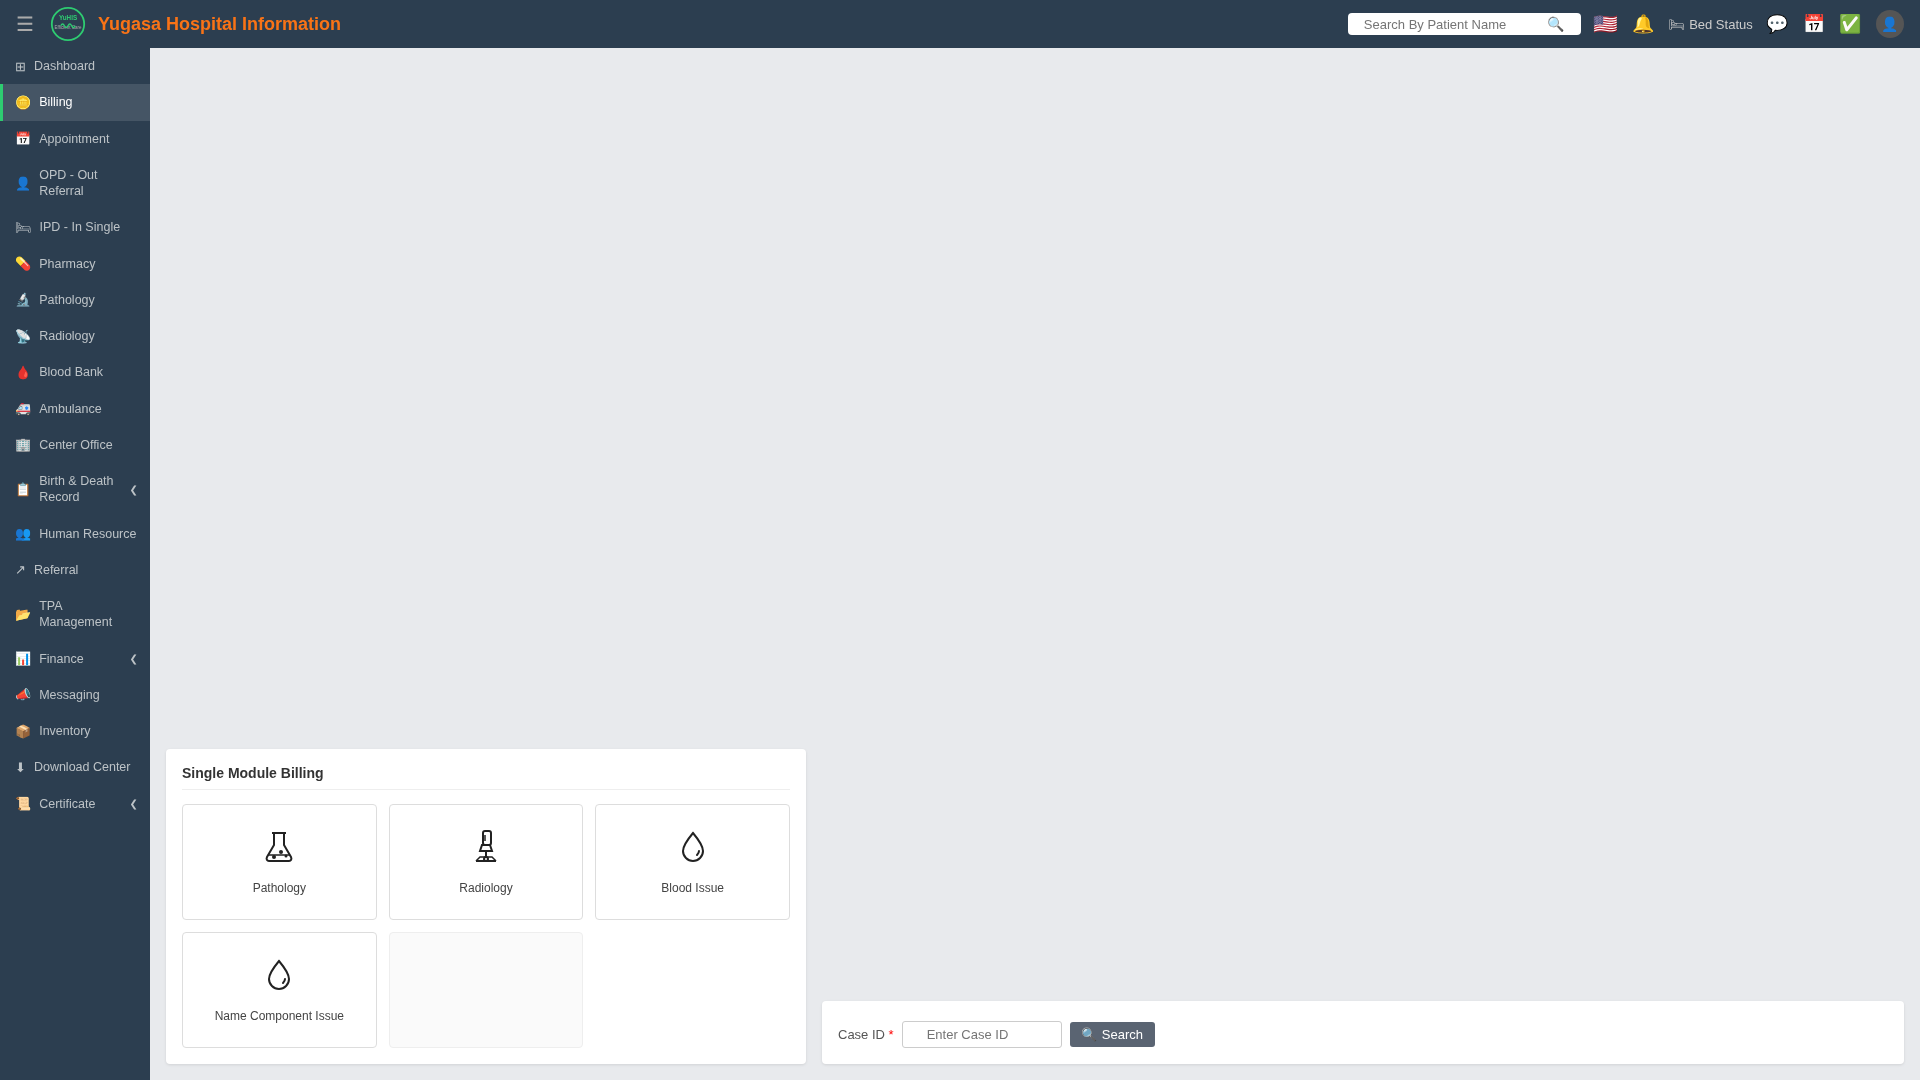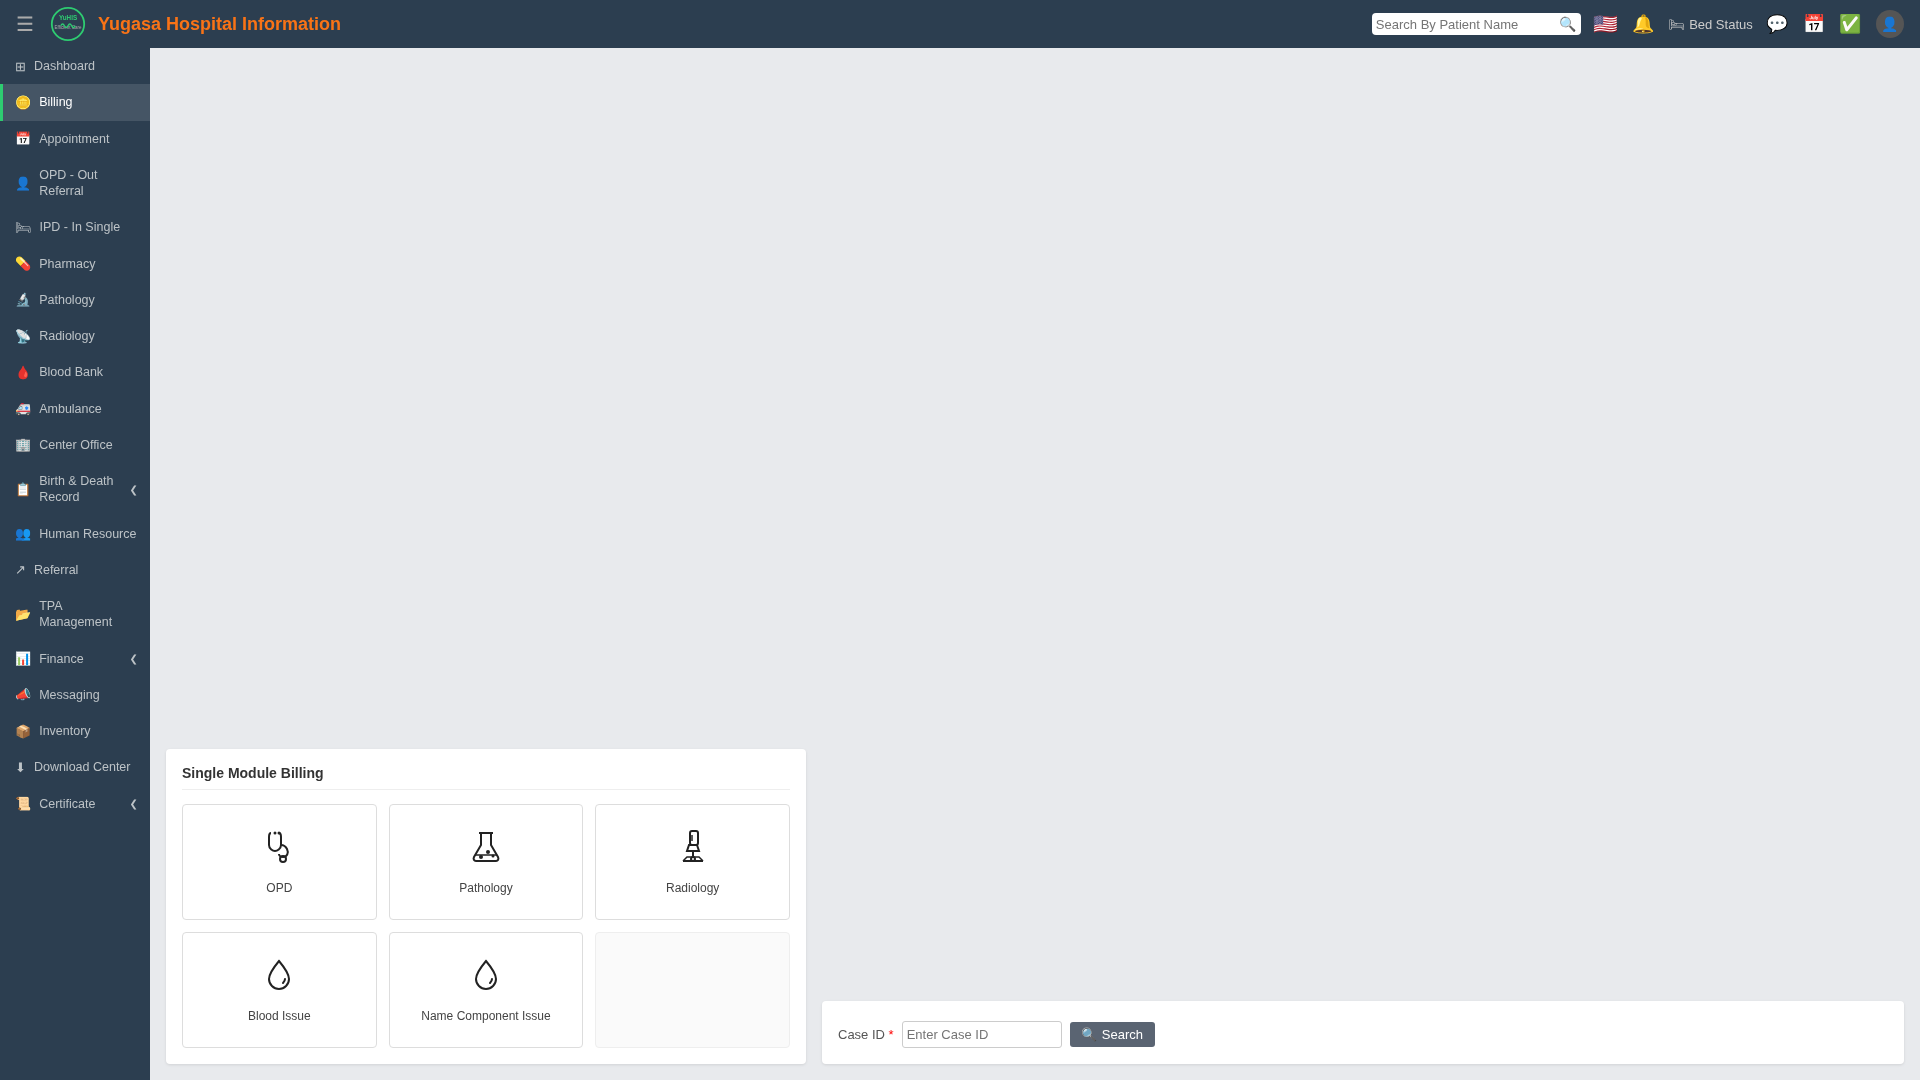--- a/index.html
+++ b/index.html
@@ -13,21 +13,21 @@
       align-items: center;
       padding: 0 16px;
       gap: 12px;
       flex-shrink: 0;
       z-index: 100;
     }
     .topnav-logo-svg { width: 36px; height: 36px; }
     .topnav-hamburger { color: #aaa; font-size: 20px; cursor: pointer; margin-right: 4px; }
     .topnav-title { color: #f97316; font-size: 18px; font-weight: 700; flex: 1; }
     .topnav-search {
-      display: flex; align-items: center; background: #fff; border-radius: 4px; padding: 3px 4px; gap: 4px;
+      display: flex; align-items: center; background: #fff; border-radius: 4px; padding: 3px 16px; gap: 4px;
     }
     .topnav-search input {
       border: none; outline: none; font-size: 13px; width: 180px; color: #555;
     }
     .topnav-search-icon { color: #888; font-size: 14px; }
     .topnav-actions { display: flex; align-items: center; gap: 14px; color: #ccc; }
     .topnav-flag { font-size: 20px; }
     .topnav-icon { font-size: 18px; cursor: pointer; }
     .topnav-bed { display: flex; align-items: center; gap: 4px; font-size: 13px; color: #ccc; cursor: pointer; }
     .topnav-avatar { width: 28px; height: 28px; border-radius: 50%; background: #555; display: flex; align-items: center; justify-content: center; color: #fff; font-size: 14px; cursor: pointer; }
@@ -104,21 +104,21 @@
     .module-item-label { font-size: 12px; color: #444; text-align: center; }
 
     
     .opd-card { flex: 1; }
     .case-id-row { display: flex; align-items: center; gap: 8px; margin-top: 4px; }
     .case-id-label { font-size: 13px; color: #555; }
     .case-id-asterisk { color: red; }
     .case-id-input {
       border: 1px solid #ccc;
       border-radius: 3px;
-      padding: 5px 4px;
+      padding: 5px 24px;
       font-size: 13px;
       width: 160px;
       outline: none;
     }
     .search-btn {
       background: #5a6472;
       color: #fff;
       border: none;
       border-radius: 3px;
       padding: 5px 12px;
@@ -266,30 +266,20 @@
       <span class="sidebar-chevron">❮</span>
     </div>
     </aside>
 
   <main class="main">
 
     <div class="card billing-card">
       <div class="card-title">Single Module Billing</div>
       <div class="module-grid" id="module-grid-container">
           <div class="module-item">
-        <span class="module-item-icon"><svg width="36" height="36" viewBox="0 0 36 36" fill="none" xmlns="http://www.w3.org/2000/svg">
-      <path d="M10 4 C10 4 8 4 8 8 L8 16 C8 20 12 22 14 22 C16 22 20 20 20 16 L20 8 C20 4 18 4 18 4" stroke="#222" stroke-width="2" fill="none"></path>
-      <circle cx="14" cy="4" r="1.5" fill="#222"></circle>
-      <circle cx="18" cy="4" r="1.5" fill="#222"></circle>
-      <path d="M20 16 C20 16 24 16 26 20 C28 24 26 28 22 28 C18 28 18 25 18 25" stroke="#222" stroke-width="2" fill="none"></path>
-      <circle cx="22" cy="30" r="3" stroke="#222" stroke-width="2" fill="none"></circle>
-    </svg></span>
-        <span class="module-item-label">OPD</span>
-      </div>
-          <div class="module-item">
         <span class="module-item-icon"><svg width="36" height="36" viewBox="0 0 36 36" fill="none">
       <path d="M13 4 L13 16 L6 28 C5 30 6 32 8 32 L28 32 C30 32 31 30 30 28 L23 16 L23 4" stroke="#222" stroke-width="2" fill="none"></path>
       <path d="M11 4 L25 4" stroke="#222" stroke-width="2"></path>
       <path d="M7 26 L29 26" stroke="#222" stroke-width="1.5"></path>
       <circle cx="13" cy="28" r="2" fill="#222"></circle>
       <circle cx="20" cy="23" r="2" fill="#222"></circle>
       <circle cx="25" cy="27" r="1.5" fill="#222"></circle>
     </svg></span>
         <span class="module-item-label">Pathology</span>
       </div>

